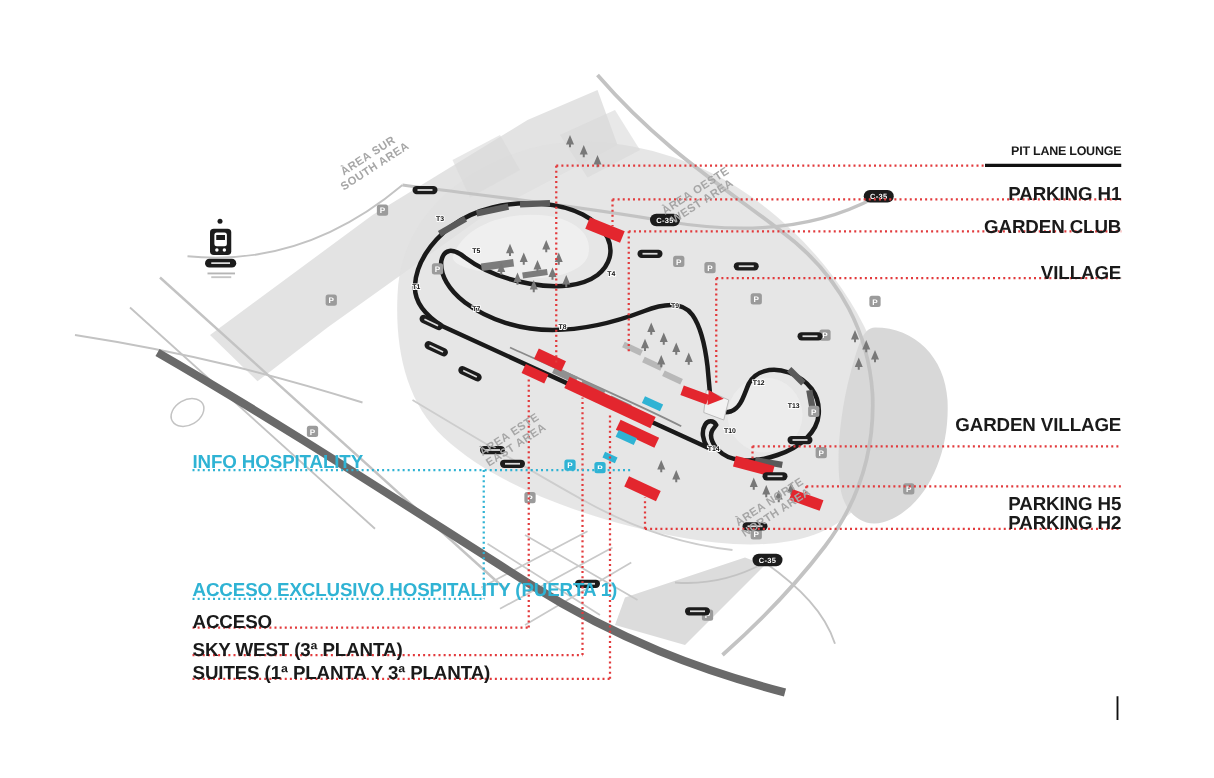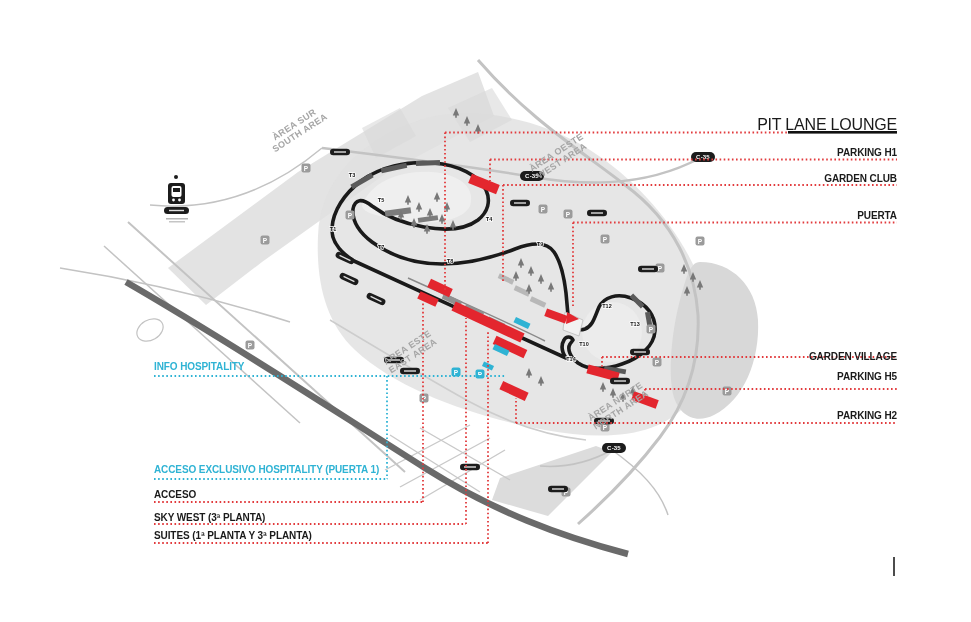--- a/index.html
+++ b/index.html
@@ -1,24 +1,24 @@
 <!DOCTYPE html>
 <html><head>
 <meta charset="utf-8">
 <style>
   html,body{margin:0;padding:0;background:#fff;}
   #stage{position:relative;width:971px;height:622px;background:#fff;overflow:hidden;
          font-family:"Liberation Sans",sans-serif;}
   #stage svg{position:absolute;left:0;top:0;}
-  .lbl{position:absolute;font-weight:bold;font-size:10px;letter-spacing:-0.1px;
+  .lbl{position:absolute;font-weight:bold;font-size:15px;letter-spacing:-0.1px;
        color:#1a1a1a;white-space:nowrap;line-height:1;}
   .r{right:74px;text-align:right;}
   .l{left:154px;text-align:left;}
   .cyan{color:#2fb3d4;}
-  .big{font-size:16px;letter-spacing:-0.2px;font-weight:normal;}
+  .big{font-size:10px;letter-spacing:-0.2px;font-weight:bold;}
   .dotr{stroke:#e23a3c;stroke-width:1.8;stroke-dasharray:1.6 2.5;fill:none;}
   .dotc{stroke:#2fb3d4;stroke-width:1.8;stroke-dasharray:1.6 2.5;fill:none;}
   .tlabel{font:bold 5.5px "Liberation Sans",sans-serif;fill:#111;text-anchor:middle;
           paint-order:stroke;stroke:#fff;stroke-width:1.4px;}
   .alabel{font:bold 9px "Liberation Sans",sans-serif;fill:#a6a6a6;text-anchor:middle;letter-spacing:.4px;}
   .pt{font:bold 6.5px "Liberation Sans",sans-serif;fill:#fff;text-anchor:middle;}
   .bt{font:bold 6px "Liberation Sans",sans-serif;fill:#fff;text-anchor:middle;letter-spacing:.2px;}
 </style>
 </head>
 <body>
@@ -364,22 +364,22 @@
       <text class="alabel" y="10">NORTH AREA</text>
     </g>
   </g>
 
   <line x1="894" y1="557" x2="894" y2="576" stroke="#111" stroke-width="1.5"></line>
 </svg>
 
 <div class="lbl r big" style="top:117px">PIT LANE LOUNGE</div>
 <div class="lbl r" style="top:148px">PARKING H1</div>
 <div class="lbl r" style="top:174px">GARDEN CLUB</div>
-<div class="lbl r" style="top:211px">PUERTA</div>
-<div class="lbl r" style="top:352px">GARDEN VILLAGE</div>
-<div class="lbl r" style="top:372px">PARKING H5</div>
+<div class="lbl r" style="top:211px">VILLAGE</div>
+<div class="lbl r" style="top:333px">GARDEN VILLAGE</div>
+<div class="lbl r" style="top:396px">PARKING H5</div>
 <div class="lbl r" style="top:411px">PARKING H2</div>
 <div class="lbl l cyan" style="top:362px">INFO HOSPITALITY</div>
 <div class="lbl l cyan" style="top:465px">ACCESO EXCLUSIVO HOSPITALITY (PUERTA 1)</div>
 <div class="lbl l" style="top:490px">ACCESO</div>
 <div class="lbl l" style="top:513px">SKY WEST (3ª PLANTA)</div>
 <div class="lbl l" style="top:531px">SUITES (1ª PLANTA Y 3ª PLANTA)</div>
 </div>
 
 </body></html>

